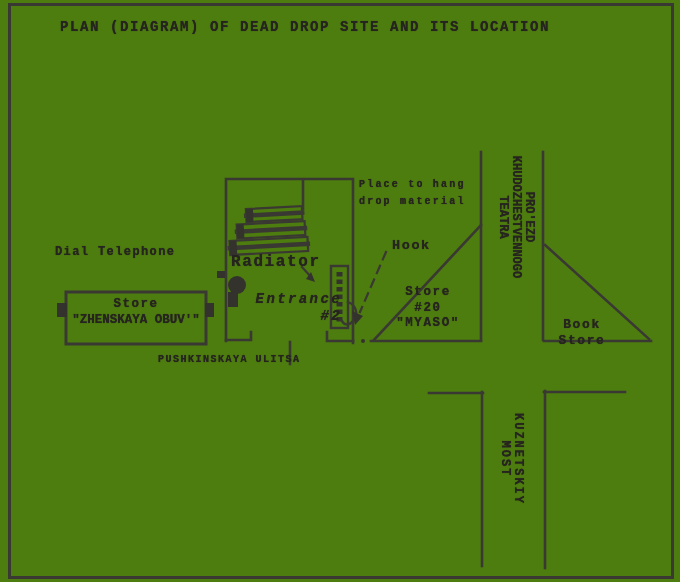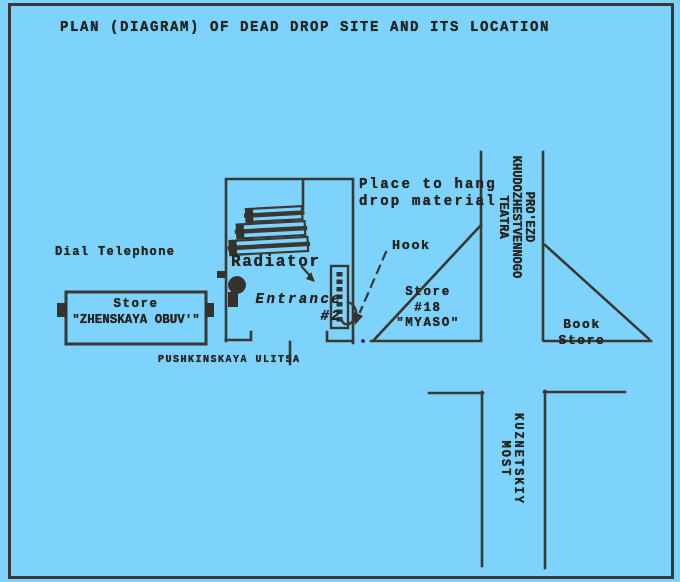--- a/index.html
+++ b/index.html
@@ -1,31 +1,31 @@
 <!DOCTYPE html>
 <html><head>
 <meta charset="utf-8">
 <style>
   html,body{margin:0;padding:0;}
   body{background:#e9e8e4;}
-  .scene{position:relative;width:680px;height:582px;background:#7dd3fc;overflow:hidden;
+  .scene{position:relative;width:680px;height:582px;background:#4d7c0f;overflow:hidden;
          font-family:"Liberation Mono","DejaVu Sans Mono",monospace;}
   .linework{position:absolute;left:0;top:0;z-index:1;}
   .lbl{position:absolute;z-index:2;color:#26241f;font-weight:bold;white-space:pre;
        text-shadow:0 0 .7px #26241f;}
   .title{left:60px;top:19px;width:480px;text-align:center;font-size:14px;letter-spacing:1.6px;}
   .dial{left:55px;top:245px;font-size:12px;letter-spacing:1.4px;}
   .storebox-text{left:66px;top:296px;width:140px;text-align:center;line-height:16px;}
   .storebox-text .l1{font-size:12.5px;letter-spacing:1.5px;}
   .storebox-text .l2{font-size:12.5px;letter-spacing:0;}
   .radiator{left:231px;top:253px;font-size:16px;letter-spacing:1.6px;}
   .entrance{left:244px;top:291px;width:98px;text-align:right;font-size:14px;
             letter-spacing:2.4px;line-height:17px;font-style:italic;}
   .pushkinskaya{left:158px;top:354px;font-size:10px;letter-spacing:1.5px;}
-  .hang{left:359px;top:176px;font-size:14px;letter-spacing:2.2px;line-height:17px;}
+  .hang{left:359px;top:176px;font-size:10px;letter-spacing:2.2px;line-height:17px;}
   .hook{left:392px;top:238px;font-size:13.5px;letter-spacing:1.6px;}
   .store19{left:383px;top:285px;width:90px;text-align:center;font-size:12.5px;
            letter-spacing:1.6px;line-height:15.5px;}
   .book{left:549px;top:293px;width:66px;text-align:center;font-size:13px;
         letter-spacing:1.6px;line-height:16px;margin-top:24px;}
   .vlbl{position:absolute;z-index:2;color:#26241f;font-weight:bold;text-align:center;
         white-space:pre;text-shadow:0 0 .7px #26241f;transform:rotate(90deg);}
   .proezd{left:450px;top:197px;width:130px;height:40px;font-size:12px;line-height:13px;
           letter-spacing:0;}
   .kuznetskiy{left:464px;top:446px;width:94px;height:26px;font-size:12px;line-height:13px;
@@ -132,21 +132,21 @@
   <div class="lbl radiator">Radiator</div>
 
   <div class="lbl entrance"><div>Entrance</div><div>#2</div></div>
 
   <div class="lbl pushkinskaya">PUSHKINSKAYA ULITSA</div>
 
   <div class="lbl hang"><div>Place to hang</div><div>drop material</div></div>
 
   <div class="lbl hook">Hook</div>
 
-  <div class="lbl store19"><div>Store</div><div>#18</div><div>"MYASO"</div></div>
+  <div class="lbl store19"><div>Store</div><div>#20</div><div>"MYASO"</div></div>
 
   <div class="vlbl proezd"><div>PRO'EZD</div><div>KHUDOZHESTVENNOGO</div><div>TEATRA</div></div>
 
   <div class="lbl book"><div>Book</div><div>Store</div></div>
 
   <div class="vlbl kuznetskiy"><div>KUZNETSKIY</div><div>MOST</div></div>
 
 </div>
 
 </body></html>

